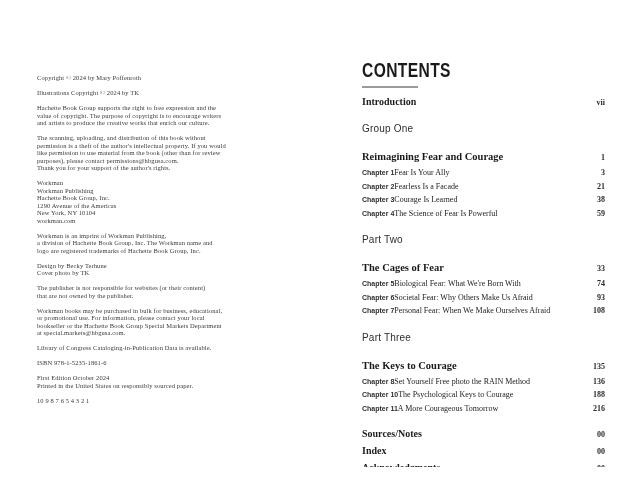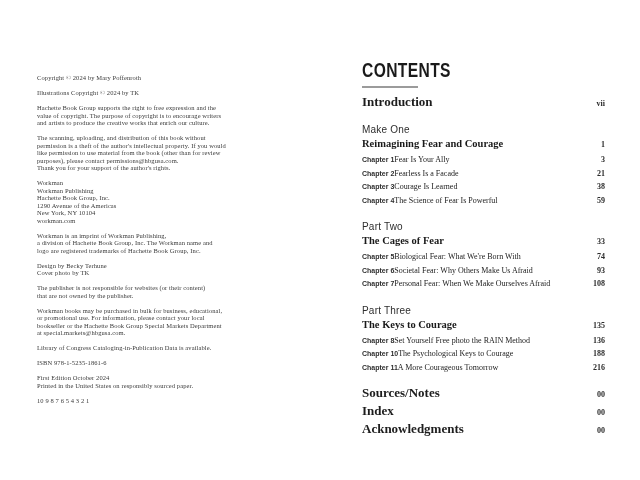--- a/index.html
+++ b/index.html
@@ -17,26 +17,26 @@
   .right-page{position:absolute;left:362px;top:60px;width:243px;color:#1d1d1d;}
   .contents-heading{
     margin:0;font-family:"Liberation Sans",sans-serif;font-weight:700;
     font-size:20px;line-height:20px;letter-spacing:0.5px;color:#1a1a1a;
     transform:scaleX(0.78);transform-origin:left center;white-space:nowrap;
   }
   .heading-rule{width:56px;height:2px;background:#9b9b9b;margin-top:6px;}
   .toc-row{display:flex;justify-content:space-between;align-items:baseline;}
   .page-num{font-family:"Liberation Serif",serif;font-weight:700;font-size:8px;color:#2b2b2b;white-space:nowrap;}
   .front-row{margin-top:9px;}
-  .front-label,.back-label{font-weight:700;font-size:13px;line-height:10px;color:#1d1d1d;}
+  .front-label,.back-label{font-weight:700;font-size:10px;line-height:10px;color:#1d1d1d;}
   .part-label{
     margin-top:16px;font-family:"Liberation Sans",sans-serif;font-size:10px;
     line-height:12px;color:#2e2e2e;letter-spacing:0.2px;
   }
-  .part-title-row{margin-top:2px;line-height:12px;text-align:right;}
+  .part-title-row{margin-top:16px;line-height:12px;text-align:right;}
   .part-title{font-weight:700;font-size:10.5px;color:#1a1a1a;}
   .ch-row{margin-top:4px;line-height:9.5px;}
   .ch-left{display:flex;align-items:baseline;}
   .ch-num{font-family:"Liberation Sans",sans-serif;font-weight:700;font-size:7px;color:#2e2e2e;white-space:nowrap;}
   .ch-title{font-size:8px;color:#222222;}
   .back-section{margin-top:16px;}
   .back-row{margin-top:6px;line-height:11px;}
 </style>
 </head>
 <body>
@@ -80,21 +80,21 @@
 
   <div class="right-page">
     <h1 class="contents-heading">CONTENTS</h1>
     <div class="heading-rule"></div>
 
     <div class="toc-row front-row">
       <span class="front-label">Introduction</span>
       <span class="page-num">vii</span>
     </div>
 
-    <div class="part-label">Make One</div>
+    <div class="part-label">Group One</div>
     <div class="toc-row part-title-row">
       <span class="part-title">Reimagining Fear and Courage</span>
       <span class="page-num">1</span>
     </div>
     <div class="toc-row ch-row">
       <span class="ch-left">
         <span class="ch-num">Chapter 1</span>
         <span class="ch-title">Fear Is Your Ally</span>
       </span>
       <span class="page-num">3</span>

